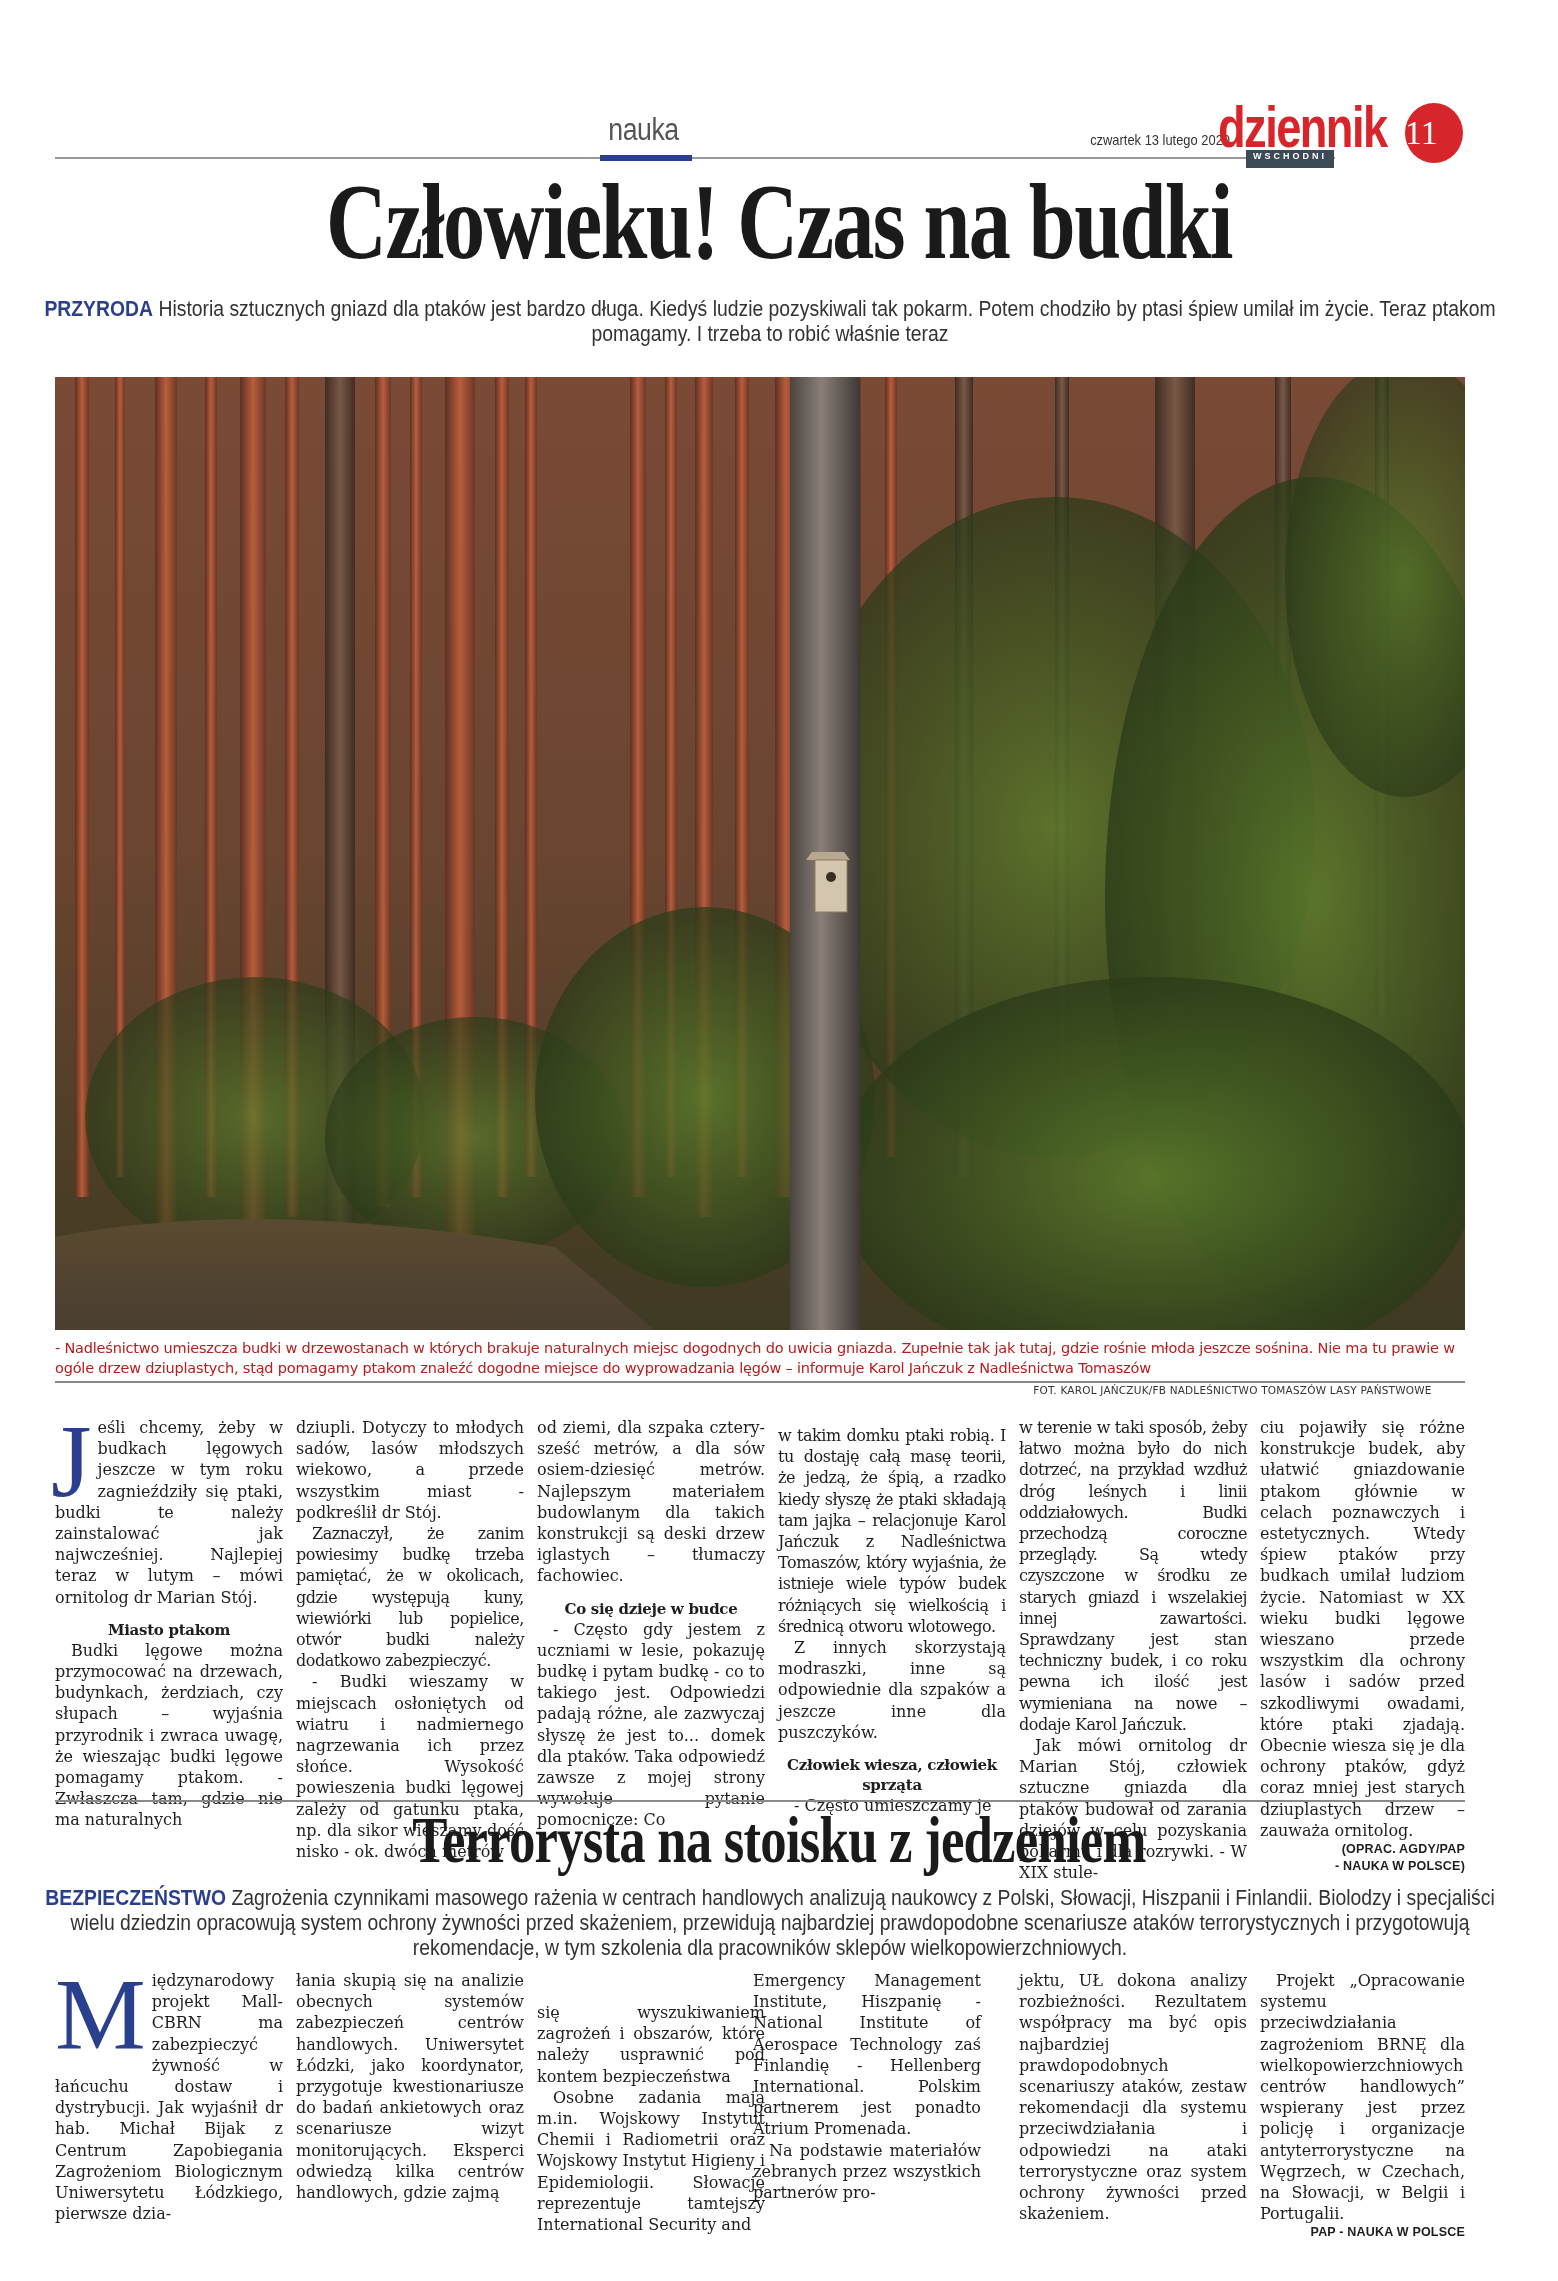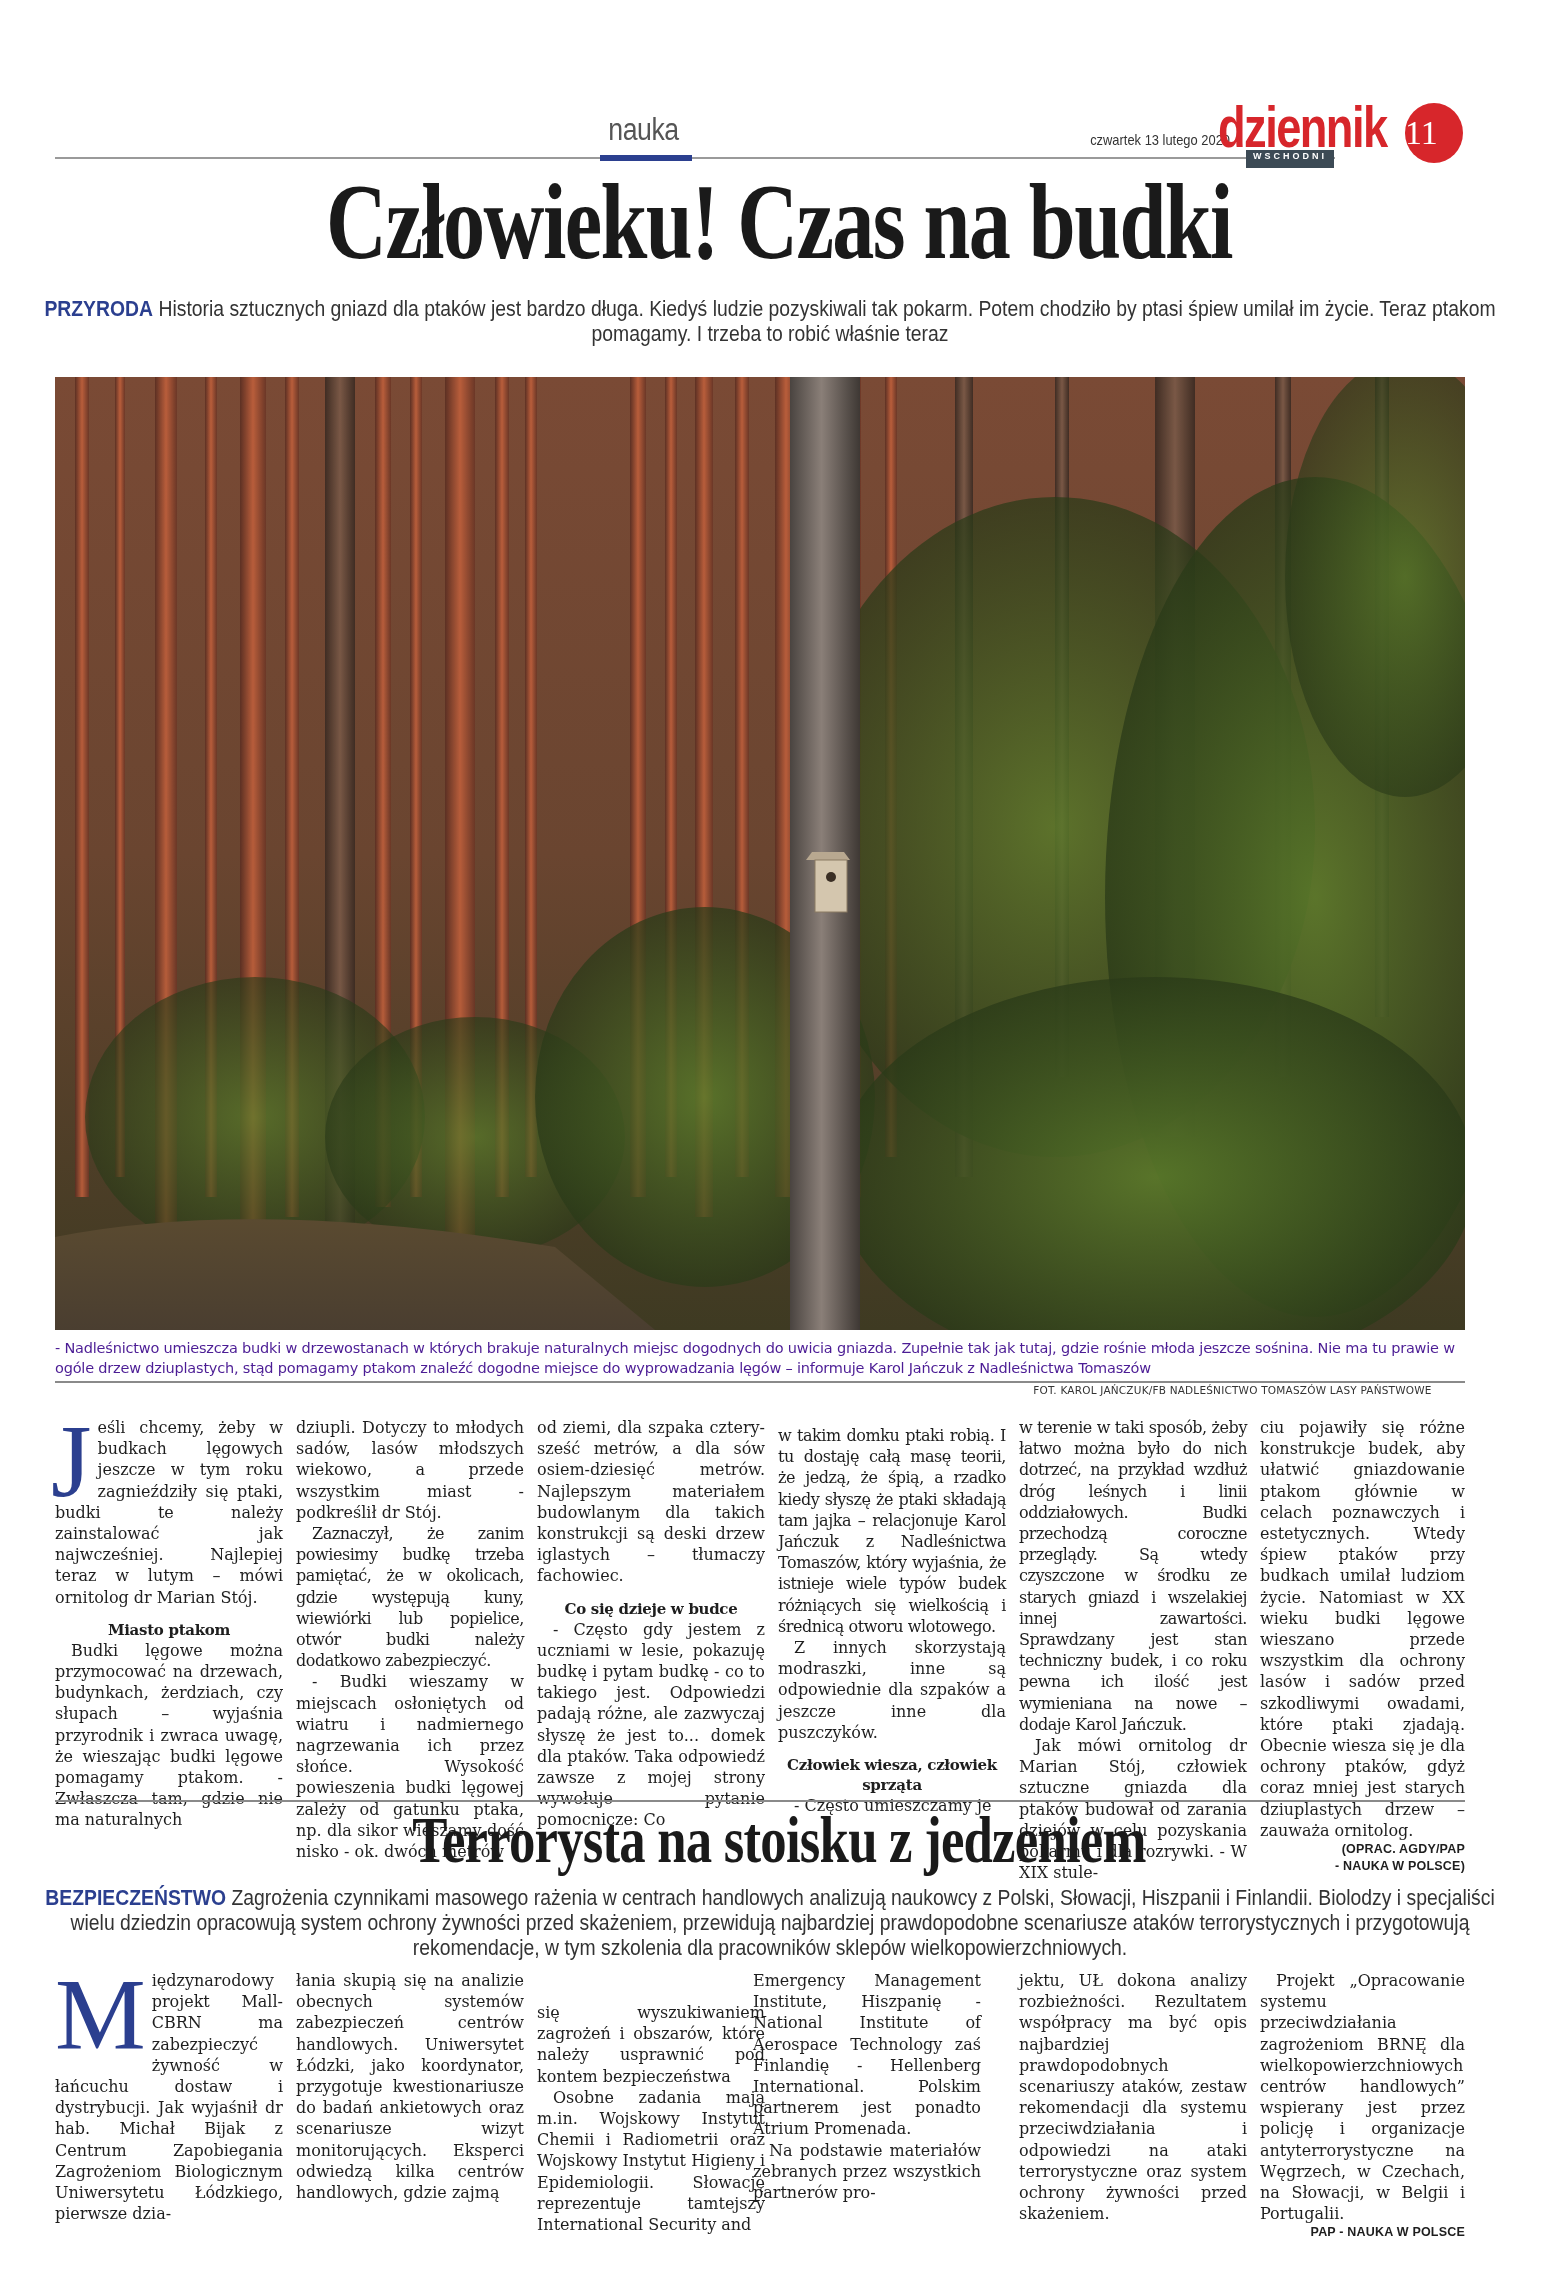--- a/index.html
+++ b/index.html
@@ -73,21 +73,21 @@
 
   
   .photo {
     position: absolute; left: 55px; top: 377px; width: 1410px; height: 953px; overflow: hidden;
     background: linear-gradient(180deg, #6b3a2a 0%, #8a4a34 30%, #5a4a30 55%, #3d4a28 75%, #2e3a20 100%);
   }
   .photo svg { position: absolute; left: 0; top: 0; }
   .photo-caption {
     position: absolute; left: 55px; top: 1338px; width: 1410px;
     font-family: "DejaVu Sans", "Liberation Sans", sans-serif;
-    font-size: 14.5px; line-height: 20px; color: #4c1d95; letter-spacing: -0.2px;
+    font-size: 14.5px; line-height: 20px; color: #b91c1c; letter-spacing: -0.2px;
   }
   .caption-rule { position: absolute; left: 55px; top: 1381px; width: 1410px; height: 2px; background: #8a8a8a; }
   .photo-credit {
     position: absolute; left: 1000px; top: 1384px; width: 465px; text-align: center;
     font-family: "DejaVu Sans", "Liberation Sans", sans-serif;
     font-size: 10.5px; color: #333; letter-spacing: 0.2px;
   }
 
   
   .col {

